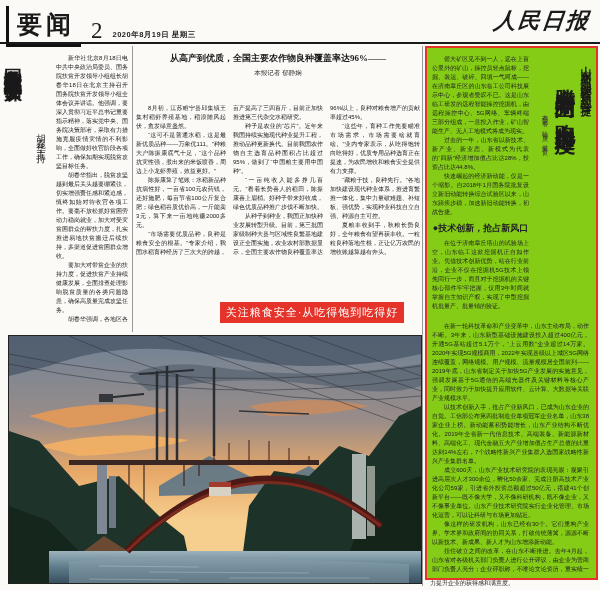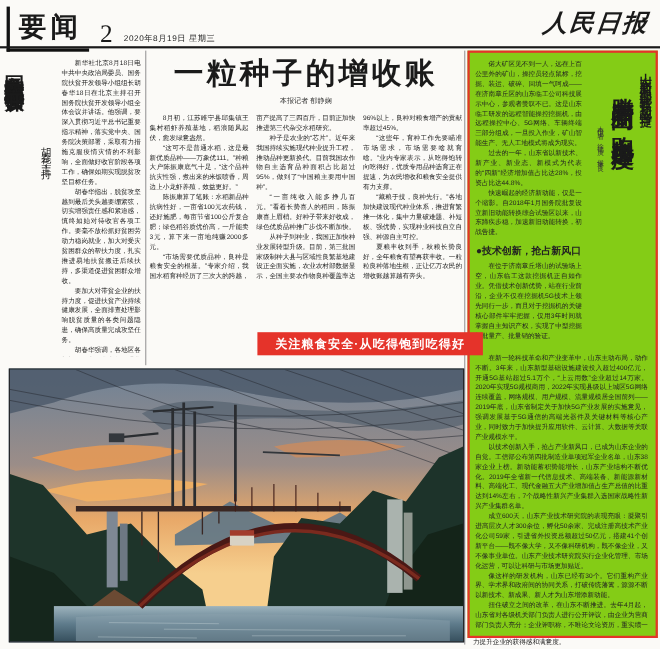--- a/index.html
+++ b/index.html
@@ -8,21 +8,21 @@
     background:#fbfaf7;color:#1a1a1a;
     font-family:"Liberation Sans",sans-serif;
   }
   
   .hdr{position:absolute;left:0;top:0;width:600px;height:43px;}
   .hdr-rule{position:absolute;left:0;top:42px;width:600px;height:2px;background:#1a1a1a;}
   .yw-wrap{position:absolute;left:6px;top:6px;display:flex;align-items:flex-end;gap:10px;}
   .yw{border-left:3px solid #111;border-bottom:3px solid #111;padding:2px 6px 3px 8px;
       font-size:25px;font-weight:bold;letter-spacing:4px;font-family:"Liberation Serif",serif;}
   .pgnum{font-size:23px;font-family:"Liberation Serif",serif;padding-bottom:3px;}
-  .edate{font-size:7.5px;font-weight:normal;padding-bottom:7px;letter-spacing:.5px;margin-top:12px;}
+  .edate{font-size:7.5px;font-weight:bold;padding-bottom:7px;letter-spacing:.5px;margin-top:12px;}
   .masthead{position:absolute;right:10px;top:6px;font-family:"DejaVu Serif",serif;
       font-style:italic;font-weight:bold;font-size:22px;letter-spacing:2px;transform:skewX(-6deg);}
   
   p.np{margin:0;text-indent:2em;text-align:justify;}
   .tiny{font-size:6px;line-height:1.5;color:#222;}
   
   .l-art{position:absolute;left:0;top:46px;width:132px;height:286px;}
   .l-head{position:absolute;left:4px;top:8px;height:270px;
       writing-mode:vertical-rl;text-orientation:upright;
       font-size:18px;font-weight:900;letter-spacing:1px;line-height:1;
@@ -35,23 +35,23 @@
   .vline2{position:absolute;left:422px;top:46px;width:1px;height:540px;background:#999;}
   
   .c-art{position:absolute;left:136px;top:46px;width:284px;height:288px;}
   .c-kick{font-size:9px;font-weight:bold;text-align:center;margin-top:6px;
       font-family:"Liberation Serif",serif;}
   .c-title{font-size:27px;font-weight:900;text-align:center;margin-top:2px;letter-spacing:3px;
       font-family:"Liberation Serif",serif;}
   .c-byline{font-size:6.5px;text-align:center;margin-top:4px;color:#333;}
   .c-body{position:absolute;left:0;top:58px;width:284px;height:228px;overflow:hidden;
       column-count:3;column-gap:7px;}
-  .banner{position:absolute;left:98px;top:256px;width:205px;height:21px;
+  .banner{position:absolute;left:84px;top:256px;width:184px;height:21px;
       display:flex;align-items:center;justify-content:center;
-      font-size:11px;font-weight:700;letter-spacing:1px;z-index:5;}
+      font-size:11px;font-weight:400;letter-spacing:1px;z-index:5;}
   
   .photo{position:absolute;left:8px;top:335px;width:412px;height:247px;
       border:1px solid #222;overflow:hidden;background:#46627a;}
   
   .rbox{position:absolute;left:425px;top:46px;width:169px;height:530px;
       border:2px solid #e5332a;background:#84cc16;}
   .r-kick{position:absolute;right:3px;top:9px;height:190px;
       writing-mode:vertical-rl;text-orientation:upright;
       font-size:11px;font-weight:bold;letter-spacing:3.5px;
       font-family:"Liberation Serif",serif;}
@@ -88,21 +88,21 @@
     <p class="np">新华社北京8月18日电 中共中央政治局委员、国务院扶贫开发领导小组组长胡春华18日在北京主持召开国务院扶贫开发领导小组全体会议并讲话。他强调，要深入贯彻习近平总书记重要指示精神，落实党中央、国务院决策部署，采取有力措施克服疫情灾情的不利影响，全面做好收官阶段各项工作，确保如期实现脱贫攻坚目标任务。</p>
     <p class="np">胡春华指出，脱贫攻坚越到最后关头越要绷紧弦，切实增强责任感和紧迫感，慎终如始对待收官各项工作。要毫不放松抓好贫困劳动力稳岗就业，加大对受灾贫困群众的帮扶力度，扎实推进易地扶贫搬迁后续扶持，多渠道促进贫困群众增收。</p>
     <p class="np">要加大对带贫企业的扶持力度，促进扶贫产业持续健康发展，全面排查处理影响脱贫质量的各类问题隐患，确保高质量完成攻坚任务。</p>
     <p class="np">胡春华强调，各地区各部门要压实工作责任，强化督导落实，统筹做好脱贫攻坚与乡村振兴衔接，经得起历史和实践检验。</p>
   </div>
 </div>
 <div class="vline1"></div>
 <div class="vline2"></div>
 
 <div class="c-art">
-  <div class="c-title">一粒种子的增收账</div>
+  <div class="c-kick">从高产到优质，全国主要农作物良种覆盖率达96%——</div>
   <div class="c-byline">本报记者 郁静娴</div>
   <div class="c-body tiny">
     <p class="np">8月初，江苏睢宁县邱集镇王集村稻虾养殖基地，稻浪随风起伏，愈发绿意盎然。</p>
     <p class="np">“这可不是普通水稻，这是最新优质品种——万象优111。”种粮大户陈振康底气十足，“这个品种抗灾性强，煮出来的米饭喷香，周边上小龙虾养殖，效益更好。”</p>
     <p class="np">陈振康算了笔账：水稻新品种抗病性好，一亩省100元农药钱，还好施肥，每亩节省100公斤复合肥；绿色稻谷质优价高，一斤能卖3元，算下来一亩地纯赚2000多元。</p>
     <p class="np">“市场需要优质品种，良种是粮食安全的根基。”专家介绍，我国水稻育种经历了三次大的跨越，亩产提高了三四百斤，目前正加快推进第三代杂交水稻研究。</p>
     <p class="np">种子是农业的“芯片”。近年来我国持续实施现代种业提升工程，推动品种更新换代。目前我国农作物自主选育品种面积占比超过95%，做到了“中国粮主要用中国种”。</p>
     <p class="np">“一亩纯收入能多挣几百元。”看着长势喜人的稻田，陈振康喜上眉梢。好种子带来好收成，绿色优质品种推广步伐不断加快。</p>
     <p class="np">从种子到种业，我国正加快种业发展转型升级。目前，第三批国家级制种大县与区域性良繁基地建设正全面实施，农业农村部数据显示，全国主要农作物良种覆盖率达96%以上，良种对粮食增产的贡献率超过45%。</p>
     <p class="np">“这些年，育种工作先要瞄准市场需求，市场需要啥就育啥。”业内专家表示，从吃得饱转向吃得好，优质专用品种选育正在提速，为农民增收和粮食安全提供有力支撑。</p>

